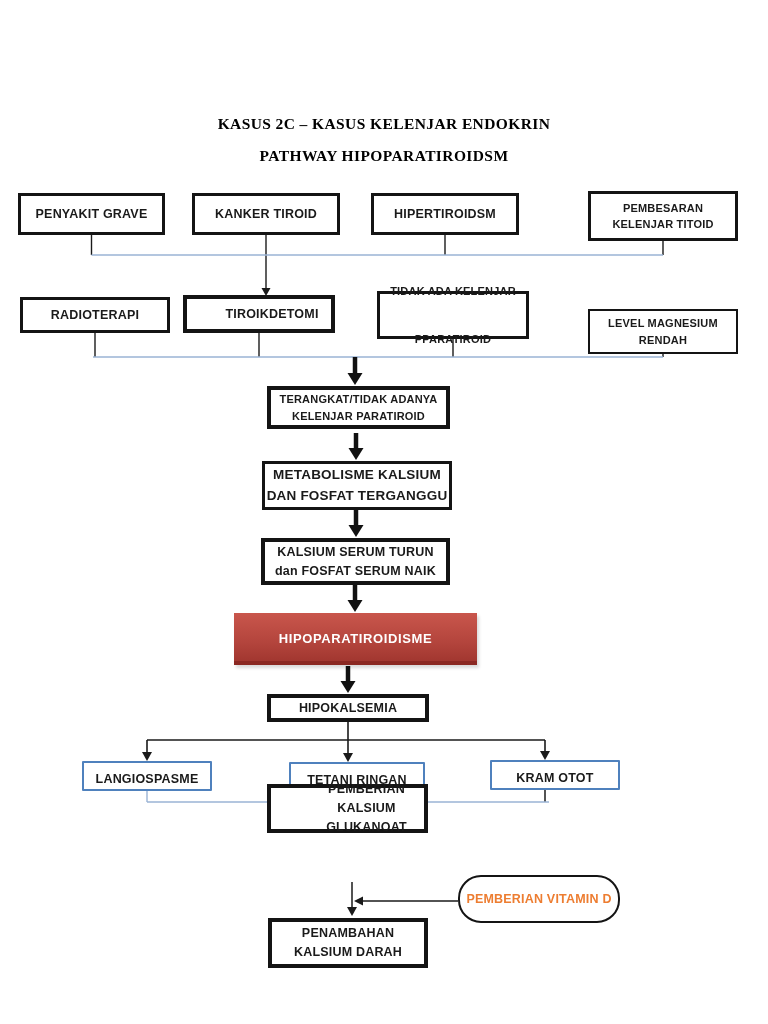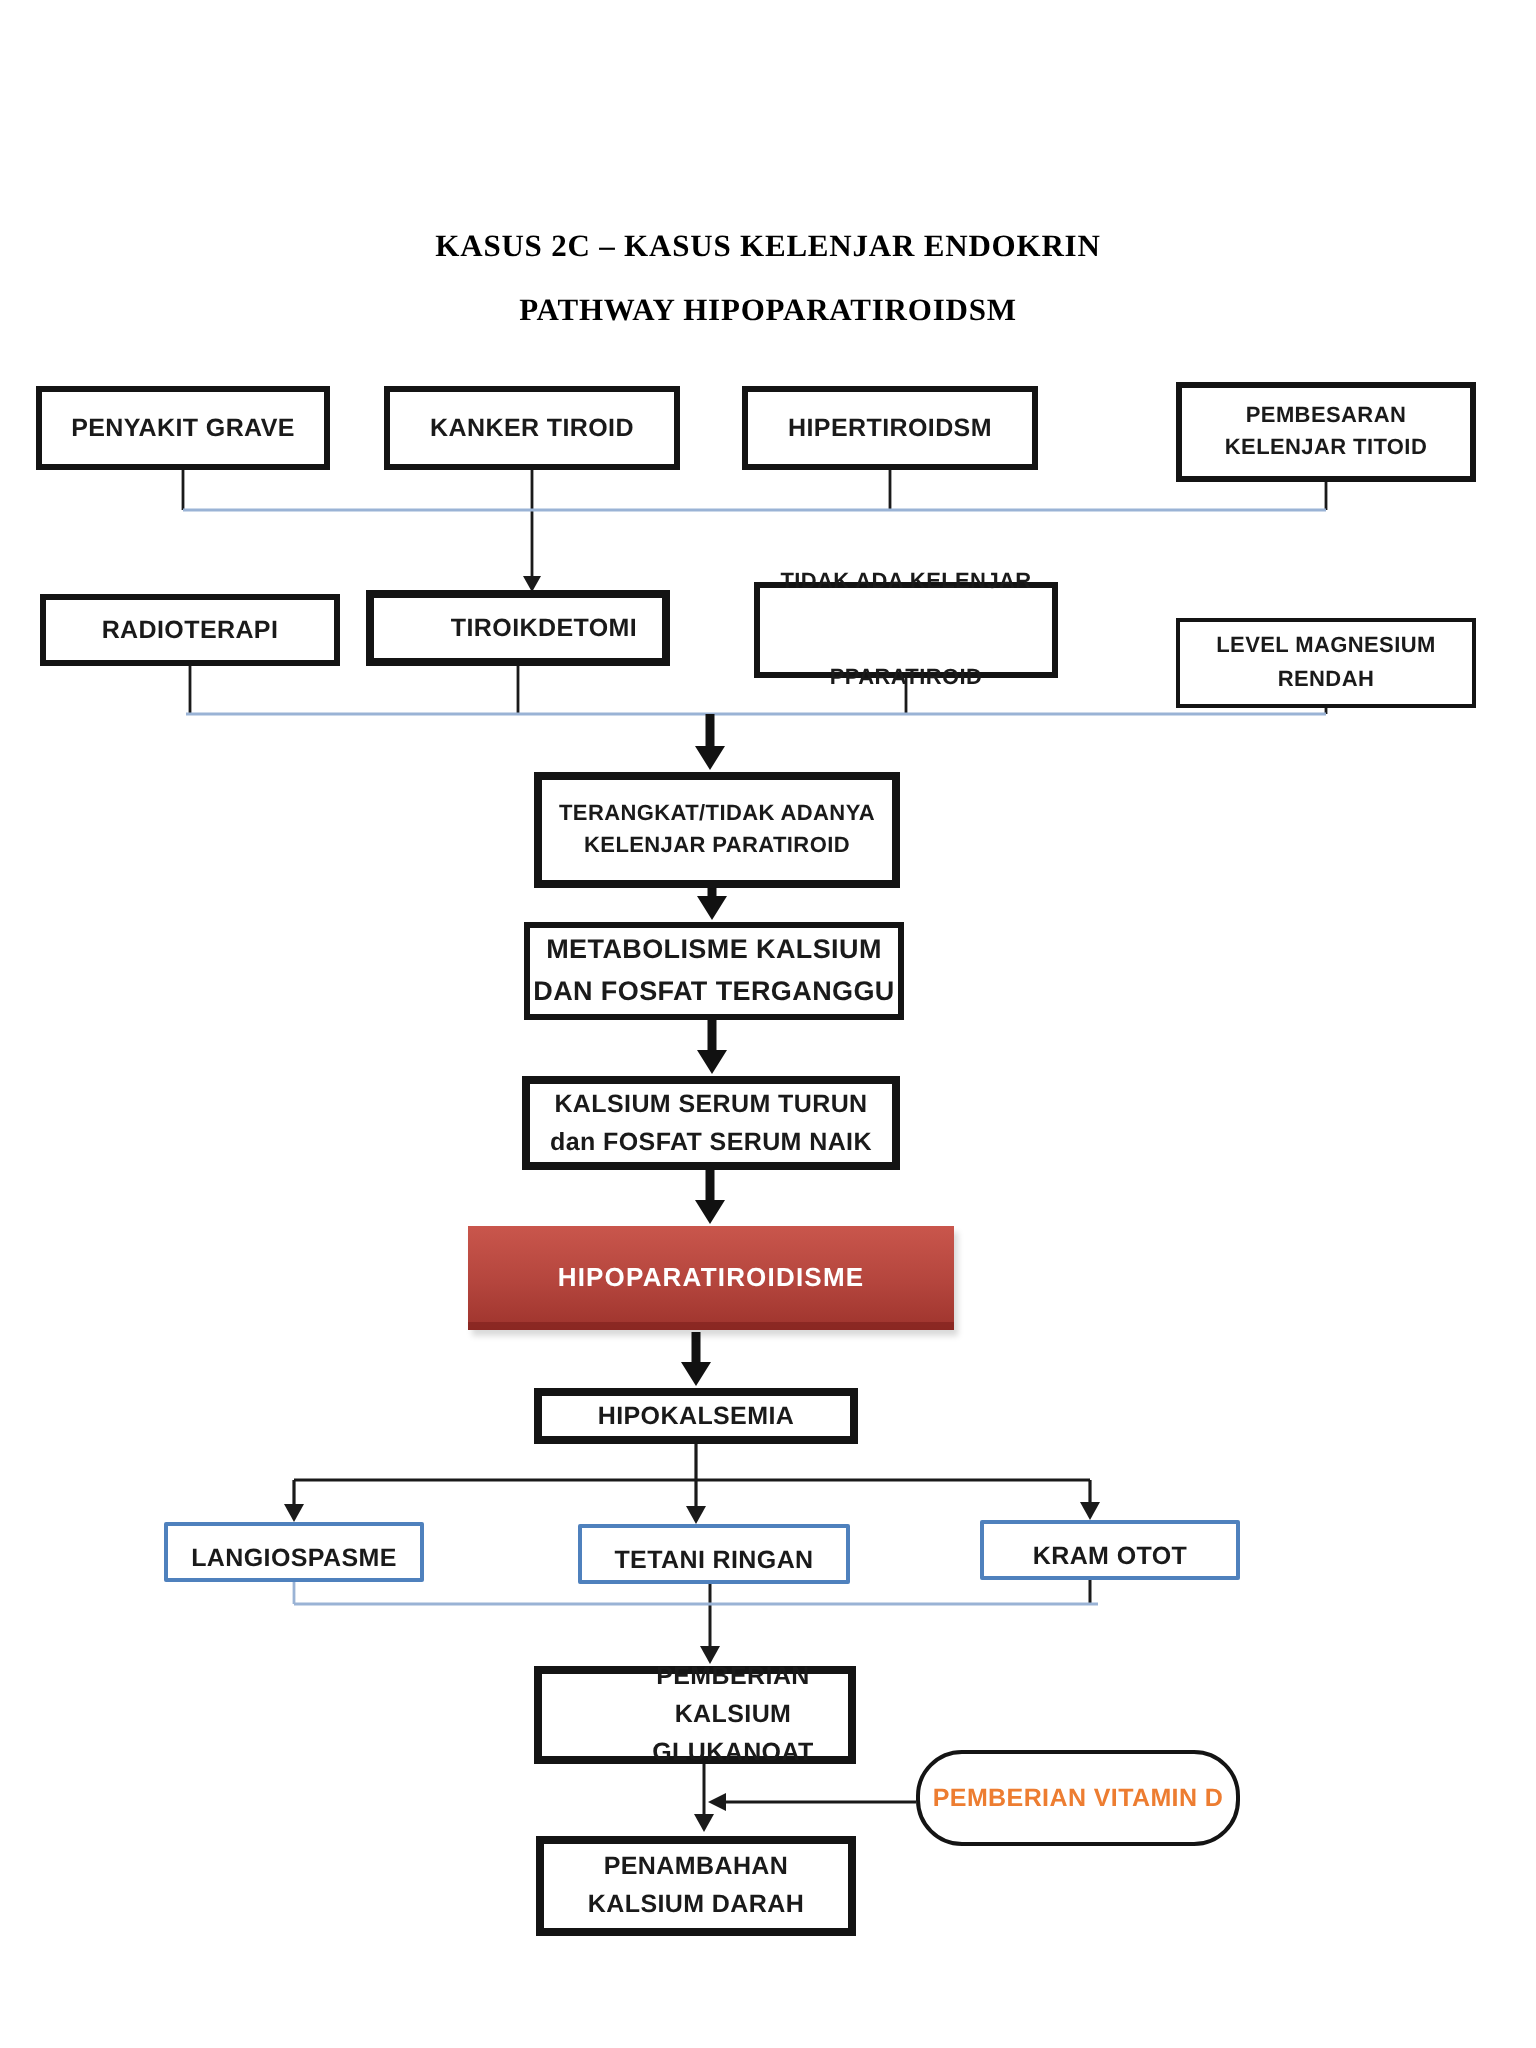--- a/index.html
+++ b/index.html
@@ -112,21 +112,21 @@
   </div>
   <div class="node small" style="left:377px;top:291px;width:152px;height:48px;gap:32px;">
     <span>TIDAK ADA KELENJAR</span>
     <span>PPARATIROID</span>
   </div>
   <div class="node small b-thin" style="left:588px;top:288px;width:150px;height:45px;">
     <span>LEVEL MAGNESIUM</span>
     <span>RENDAH</span>
   </div>
 
-  <div class="node small b-thick" style="left:267px;top:386px;width:183px;height:58px;">
+  <div class="node small b-thick" style="left:267px;top:386px;width:183px;height:43px;">
     <span>TERANGKAT/TIDAK ADANYA</span>
     <span>KELENJAR PARATIROID</span>
   </div>
   <div class="node mid" style="left:262px;top:461px;width:190px;height:49px;">
     <span>METABOLISME KALSIUM</span>
     <span>DAN FOSFAT TERGANGGU</span>
   </div>
   <div class="node b-thick" style="left:261px;top:538px;width:189px;height:47px;">
     <span>KALSIUM SERUM TURUN</span>
     <span>dan FOSFAT SERUM NAIK</span>
@@ -141,21 +141,21 @@
   <div class="node blue" style="left:82px;top:761px;width:130px;height:30px;">
     <span>LANGIOSPASME</span>
   </div>
   <div class="node blue" style="left:289px;top:762px;width:136px;height:30px;">
     <span>TETANI RINGAN</span>
   </div>
   <div class="node blue" style="left:490px;top:760px;width:130px;height:30px;">
     <span>KRAM OTOT</span>
   </div>
 
-  <div class="node b-thick" style="left:267px;top:833px;width:161px;height:49px;padding-left:38px;">
+  <div class="node b-thick" style="left:267px;top:784px;width:161px;height:49px;padding-left:38px;">
     <span>PEMBERIAN KALSIUM</span>
     <span>GLUKANOAT</span>
   </div>
   <div class="node orange-text" style="left:458px;top:875px;width:162px;height:48px;border-radius:23px;">
     <span>PEMBERIAN VITAMIN D</span>
   </div>
   <div class="node b-thick" style="left:268px;top:918px;width:160px;height:50px;">
     <span>PENAMBAHAN</span>
     <span>KALSIUM DARAH</span>
   </div>

